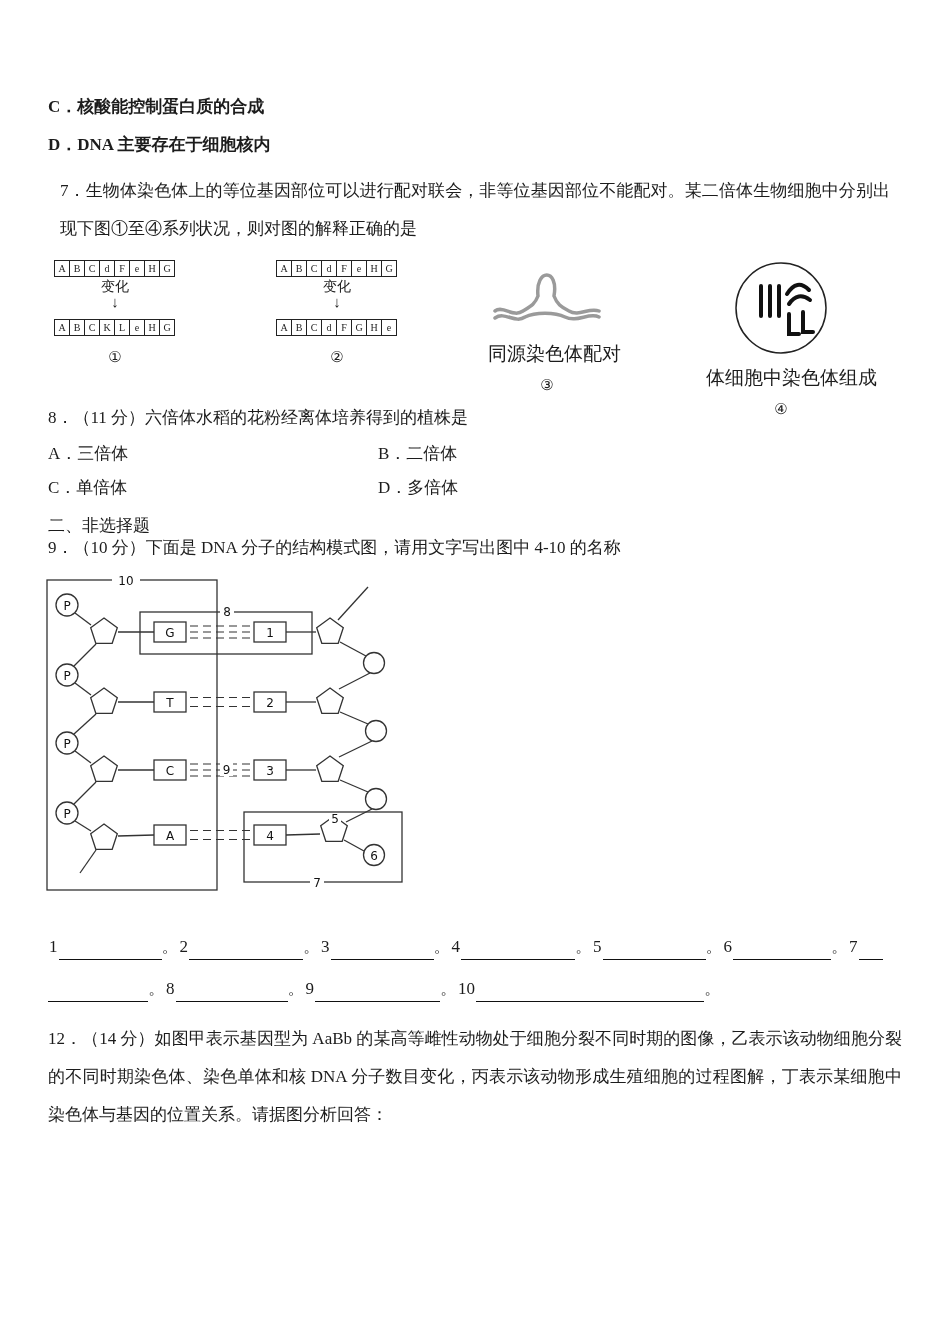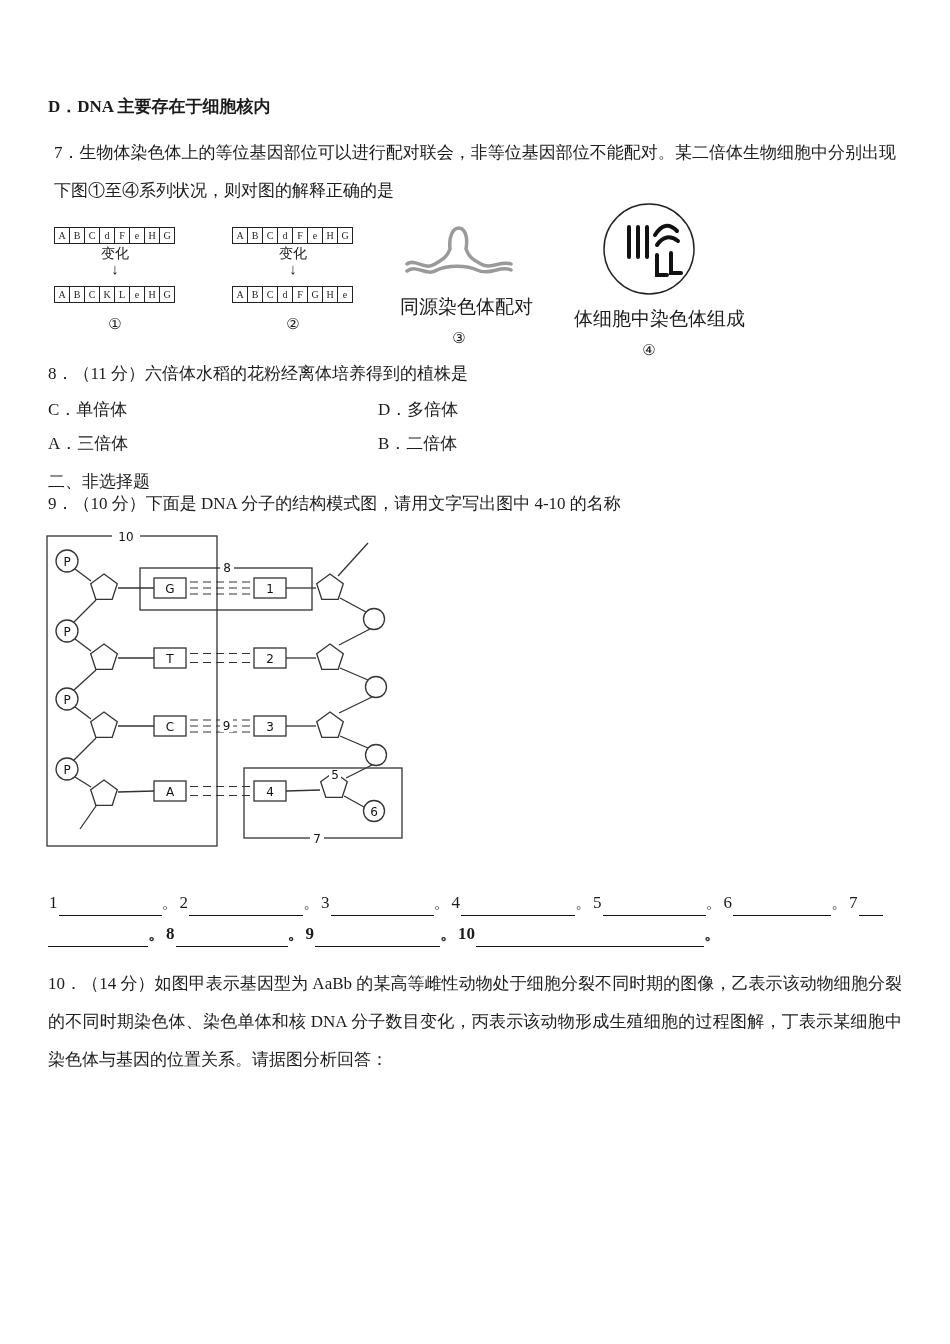--- a/index.html
+++ b/index.html
@@ -4,22 +4,22 @@
 <style>
   html,body { margin:0; padding:0; background:#ffffff; }
   body {
     width:950px; height:1344px; overflow:hidden;
     font-family:"Liberation Serif","DejaVu Serif",serif;
     color:#1c1c1c; font-size:17px;
   }
   .content { padding:96px 48px 0 48px; }
   .line { line-height:22px; margin-bottom:16px; }
   .bold-line { font-weight:bold; }
-  .stem { line-height:38px; text-align:justify; margin:6px; }
-  .figrow { display:flex; align-items:center; margin-top:2px; height:128px; }
+  .stem { line-height:38px; text-align:justify; margin:12px; }
+  .figrow { display:flex; align-items:flex-start; margin-top:2px; height:128px;gap:44px; }
   .fig { text-align:center; }
   .fig-seq { width:126px; }
   #fig1 { margin-left:4px; }
   #fig2 { margin-left:52px; }
   #fig3 { margin-left:44px; width:118px; }
   #fig4 { margin-left:56px; width:150px;font-family:Liberation Serif, serif; }
   .cells { white-space:nowrap; height:17px; }
   .cell {
     display:inline-block; width:14px; height:15px; line-height:15px;
     border:1px solid #222; margin-left:-1px; text-align:center;
@@ -32,38 +32,39 @@
   .fig-seq .figlabel { margin-top:12px; }
   .optrow { display:flex; line-height:22px; margin-bottom:12px; }
   .optrow .left { width:330px; flex:0 0 330px; }
   .q7opts { margin-top:46px; }
   .q8stem { margin-top:18px; margin-bottom:14px; }
   .section-head { margin-top:16px; line-height:22px; }
   .q9stem { line-height:22px; margin-bottom:4px; }
   .dna-wrap { margin-left:-4px; }
   svg text { font-family:"DejaVu Sans","Liberation Sans",sans-serif; font-size:12px; fill:#111; stroke:none; }
   .blankline { line-height:26px; margin-top:26px; white-space:nowrap; }
-  .blankline + .blankline { margin-top:5px;font-weight:bold; }
+  .blankline + .blankline { margin-top:16px; }
   .blank { display:inline-block; border-bottom:1px solid #111; height:17px; vertical-align:bottom; }
   .w103{width:103px}.w114{width:114px}.w98{width:98px}.w24{width:24px}
   .w100{width:100px}.w112{width:112px}.w125{width:125px}.w228{width:228px}
   .bnum { padding:0 1px; }
   .q10stem { margin-top:18px; line-height:38px; text-align:justify; }
   .gray-curve { stroke:#9a9a9a; stroke-width:3.5; fill:none; stroke-linecap:round; }
   .chrom { stroke:#111; stroke-width:4; fill:none; stroke-linecap:round; }
   .dline { stroke:#333; stroke-width:1.3; fill:none; }
   .dbox { stroke:#333; stroke-width:1.3; fill:#ffffff; }
   .bond { stroke:#333; stroke-width:1.1; stroke-dasharray:8 5; }
   .lblbg { fill:#ffffff; stroke:none; }
 </style>
 </head>
 <body>
 
 <div class="content">
 
+  <div class="line bold-line">C．核酸能控制蛋白质的合成</div>
   <div class="line bold-line">D．DNA 主要存在于细胞核内</div>
 
   <p class="stem">7．生物体染色体上的等位基因部位可以进行配对联会，非等位基因部位不能配对。某二倍体生物细胞中分别出现下图①至④系列状况，则对图的解释正确的是</p>
 
   <div class="figrow">
 
     <div class="fig fig-seq" id="fig1">
       <div class="cells">
         <span class="cell">A</span><span class="cell">B</span><span class="cell">C</span><span class="cell">d</span><span class="cell">F</span><span class="cell">e</span><span class="cell">H</span><span class="cell">G</span>
       </div>
@@ -116,26 +117,26 @@
       <div class="figcap">体细胞中染色体组成</div>
       <div class="figlabel">④</div>
     </div>
 
   </div>
 
 
   <div class="q8stem">8．（11 分）六倍体水稻的花粉经离体培养得到的植株是</div>
   <div>
     <div class="optrow">
+      <span class="left">A．三倍体</span>
+      <span>B．二倍体</span>
+    </div>
+    <div class="optrow">
       <span class="left">C．单倍体</span>
       <span>D．多倍体</span>
-    </div>
-    <div class="optrow">
-      <span class="left">A．三倍体</span>
-      <span>B．二倍体</span>
     </div>
   </div>
 
   <div class="section-head">二、非选择题</div>
 
   <div class="q9stem">9．（10 分）下面是 DNA 分子的结构模式图，请用文字写出图中 4-10 的名称</div>
 
   <div class="dna-wrap">
     <svg width="380" height="340" viewBox="0 0 380 340">
 
@@ -258,15 +259,15 @@
     </svg>
   </div>
 
   <div class="blankline">
     <span class="bnum">1</span><span class="blank w103"></span><span>。</span><span class="bnum">2</span><span class="blank w114"></span><span>。</span><span class="bnum">3</span><span class="blank w103"></span><span>。</span><span class="bnum">4</span><span class="blank w114"></span><span>。</span><span class="bnum">5</span><span class="blank w103"></span><span>。</span><span class="bnum">6</span><span class="blank w98"></span><span>。</span><span class="bnum">7</span><span class="blank w24"></span>
   </div>
   <div class="blankline">
     <span class="blank w100"></span><span>。</span><span class="bnum">8</span><span class="blank w112"></span><span>。</span><span class="bnum">9</span><span class="blank w125"></span><span>。</span><span class="bnum">10</span><span class="blank w228"></span><span>。</span>
   </div>
 
-  <p class="q10stem">10．（14 分）如图甲表示基因型为 AaBb 的某高等雌性动物处于细胞分裂不同时期的图像，乙表示该动物细胞分裂的不同时期染色体、染色单体和核 DNA 分子数目变化，丙表示该动物形成生殖细胞的过程图解，丁表示某细胞中染色体与基因的位置关系。请据图分析回答：</p>
+  <p class="q10stem">12．（14 分）如图甲表示基因型为 AaBb 的某高等雌性动物处于细胞分裂不同时期的图像，乙表示该动物细胞分裂的不同时期染色体、染色单体和核 DNA 分子数目变化，丙表示该动物形成生殖细胞的过程图解，丁表示某细胞中染色体与基因的位置关系。请据图分析回答：</p>
 
 </div>
 
 </body></html>

